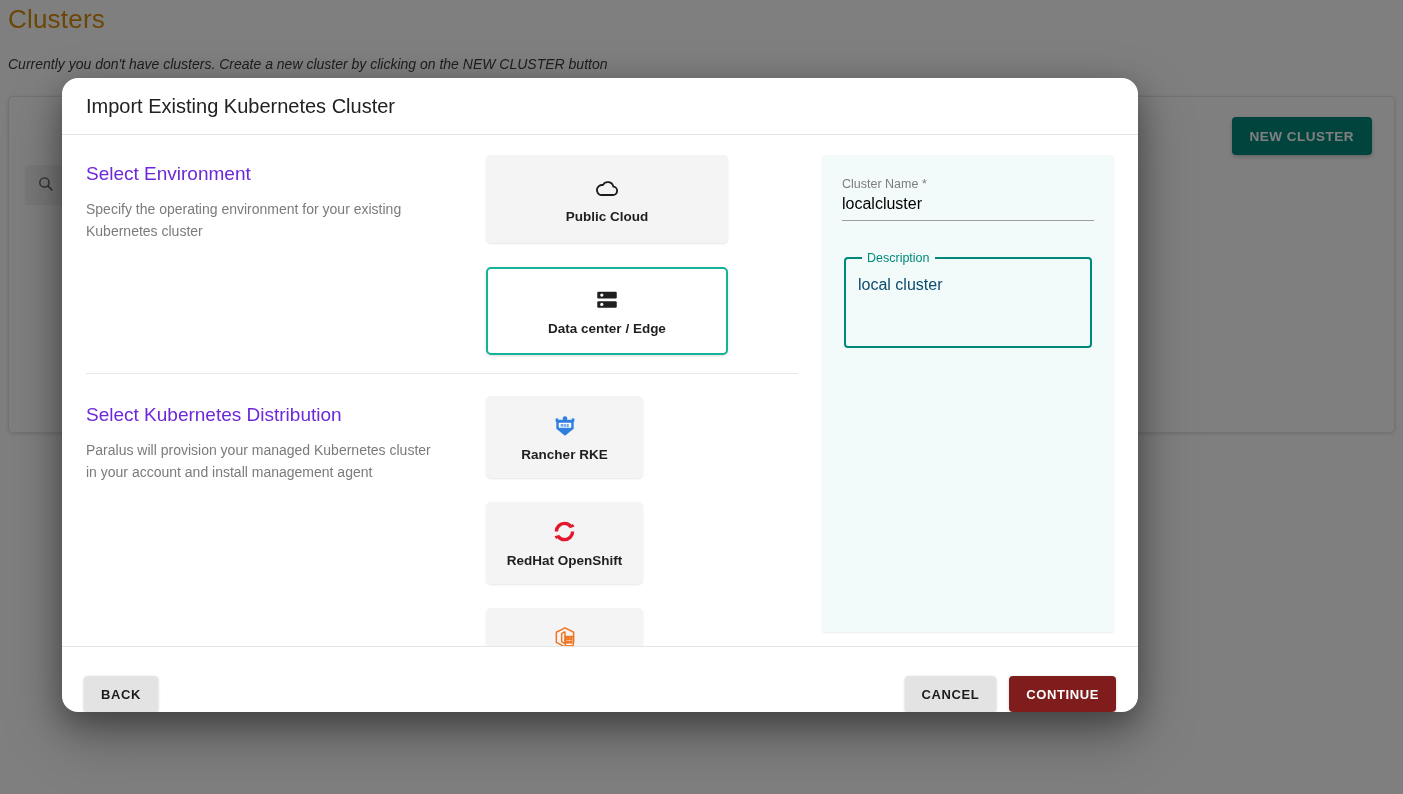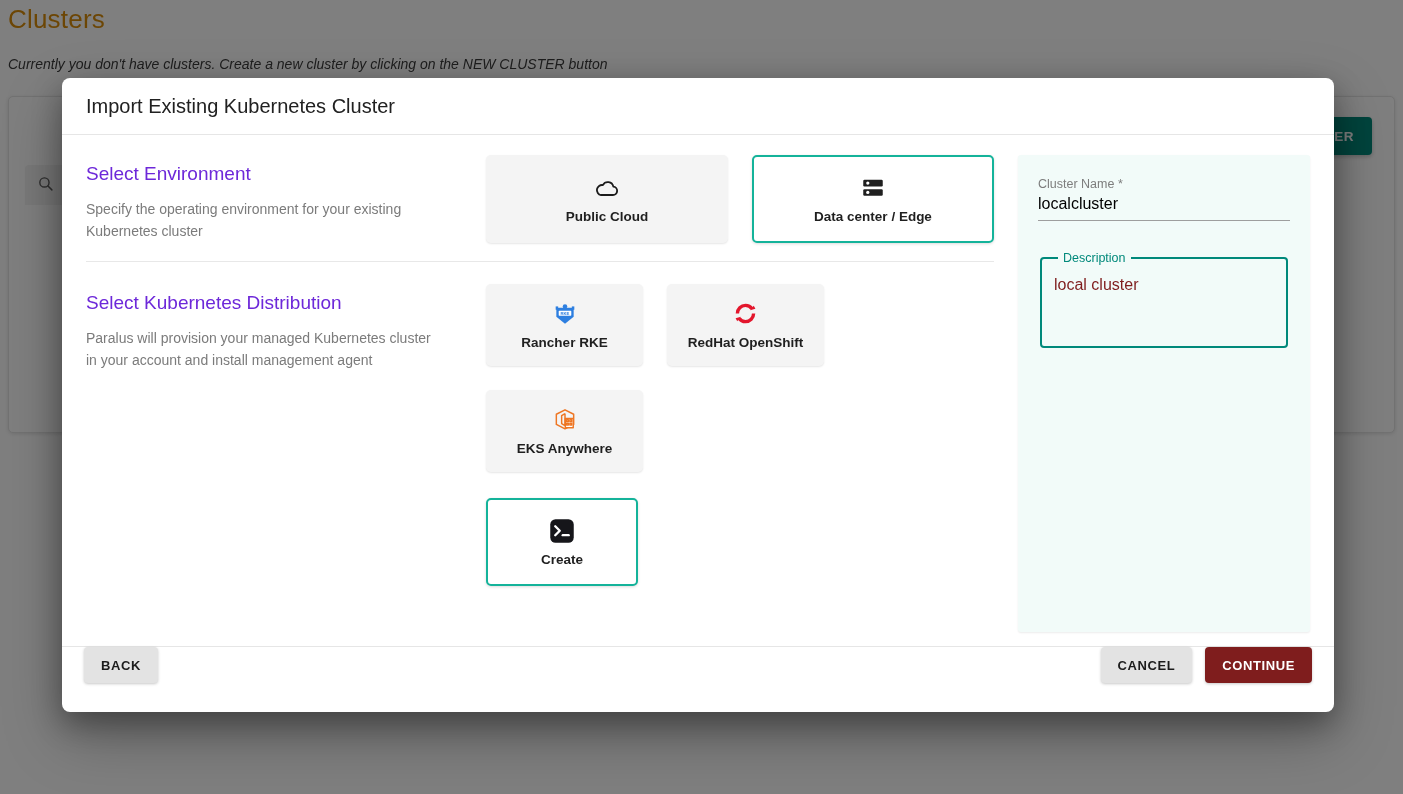--- a/index.html
+++ b/index.html
@@ -59,23 +59,23 @@
   
   #scrim {
     position: absolute; inset: 0;
     background: rgba(0,0,0,.5);
   }
 
   
   #dialog {
     position: absolute;
     left: 62px; top: 78px;
-    width: 1272px; height: 634px;
+    width: 1076px; height: 634px;
     background: #fff;
-    border-radius: 8px;
+    border-radius: 16px;
     box-shadow: 0 11px 30px rgba(0,0,0,.32), 0 24px 60px rgba(0,0,0,.28);
     display: flex; flex-direction: column;
     overflow: hidden;
   }
   .dlg-header {
     height: 57px; flex: 0 0 57px;
     display: flex; align-items: center;
     padding-left: 24px;
     font-size: 20px; color: #212121; font-weight: 400;
     border-bottom: 1px solid #e6e6e6;
@@ -83,21 +83,21 @@
   .dlg-body {
     flex: 1 1 auto;
     display: flex;
     padding: 20px 24px 0 24px;
     gap: 24px;
     overflow: hidden;
   }
   .dlg-footer {
     flex: 0 0 66px; height: 66px;
     border-top: 1px solid #e6e6e6;
-    display: flex; align-items: flex-start;
+    display: flex; align-items: flex-end;
     padding: 0 22px;
     gap: 7px;
   }
 
   
   .left-col { flex: 1 1 auto; min-width: 0; }
 
   .section {
     display: flex;
     padding-bottom: 18px;
@@ -173,21 +173,21 @@
     padding: 10px 12px;
   }
   .field-desc legend {
     font-size: 12.5px; color: #00897b;
     padding: 0 5px; margin-left: 4px;
   }
   .field-desc textarea {
     width: 100%; height: 100%;
     border: none; outline: none; resize: none;
     background: transparent;
-    font-size: 16px; color: #7f1d1d;
+    font-size: 16px; color: #0c4a6e;
     font-family: "Liberation Sans", sans-serif;
     line-height: 1.25;
     padding: 0;
   }
 
   
   .btn {
     height: 36px; min-width: 74px;
     padding: 0 17px;
     border: none; border-radius: 4px;

